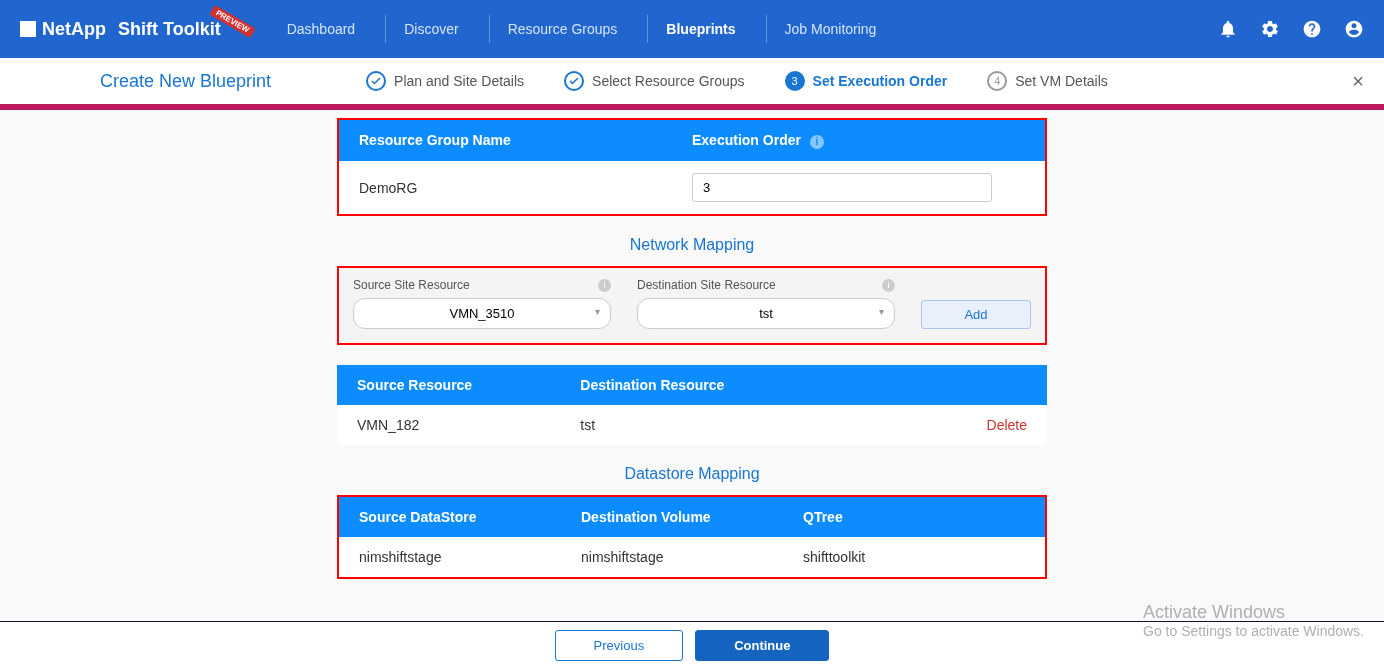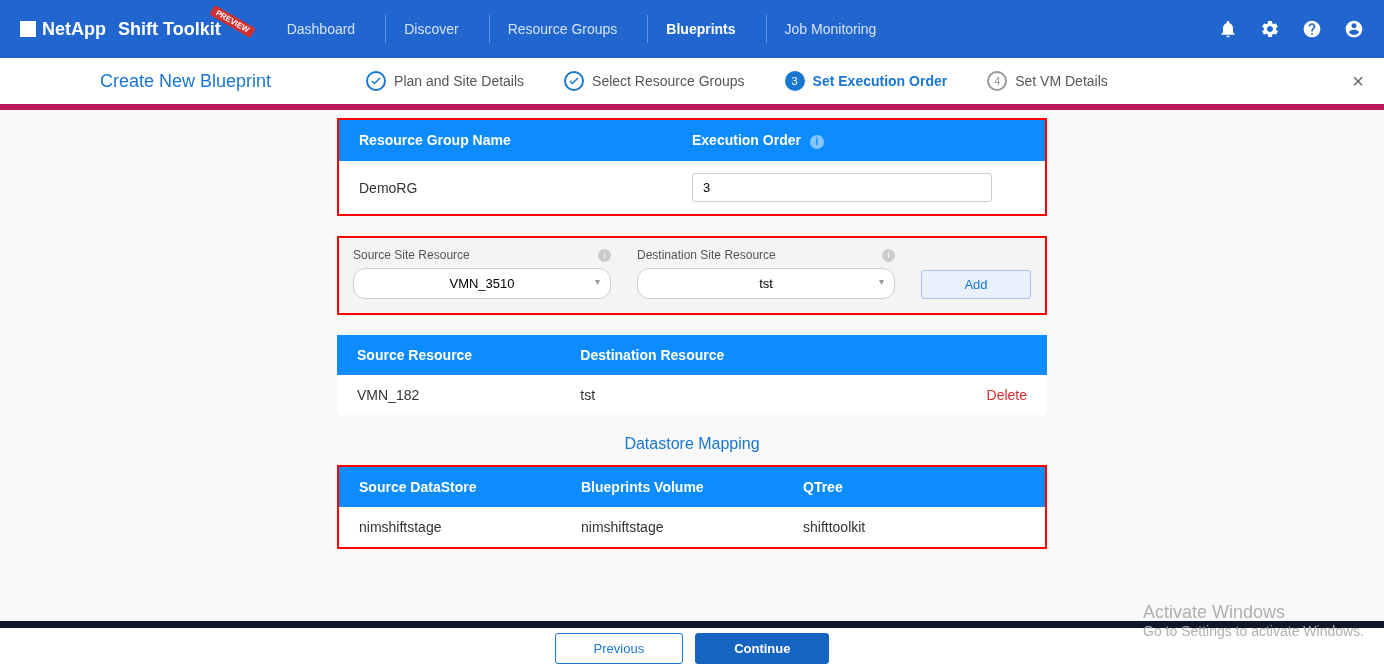--- a/index.html
+++ b/index.html
@@ -289,21 +289,21 @@
     }
     
     
     .footer {
       position: absolute;
       bottom: 0;
       left: 0;
       right: 0;
       height: 48px;
       background: #fff;
-      border-top: 7px solid #0f172a;
+      border-top: 1px solid #0f172a;
       display: flex;
       justify-content: center;
       align-items: center;
       gap: 12px;
     }
     .btn-prev {
       padding: 7px 38px;
       background: #fff;
       border: 1px solid #1976d2;
       color: #1976d2;
@@ -417,20 +417,21 @@
       </div>
     </div>
     <div class="table-row">
       <div class="td">DemoRG</div>
       <div class="td">
         <input class="exec-input" value="3" style="">
       </div>
     </div>
   </div>
 
+  <div class="section-title">Network Mapping</div>
   <div class="panel highlight" style="background:#f4f4f4;">
     <div class="mapping-inputs">
       <div class="input-col">
         <div class="input-label">
           <span>Source Site Resource</span>
           <span class="label-info">i</span>
         </div>
         <div class="dropdown">VMN_3510</div>
       </div>
       <div class="input-col">
@@ -454,21 +455,21 @@
       <div class="td">VMN_182</div>
       <div class="td">tst</div>
       <div class="td delete-link">Delete</div>
     </div>
   </div>
 
   <div class="section-title">Datastore Mapping</div>
   <div class="panel highlight">
     <div class="table-header">
       <div class="th">Source DataStore</div>
-      <div class="th">Blueprints Volume</div>
+      <div class="th">Destination Volume</div>
       <div class="th">QTree</div>
     </div>
     <div class="table-row">
       <div class="td">nimshiftstage</div>
       <div class="td">nimshiftstage</div>
       <div class="td">shifttoolkit</div>
     </div>
   </div>
 
 </div>

